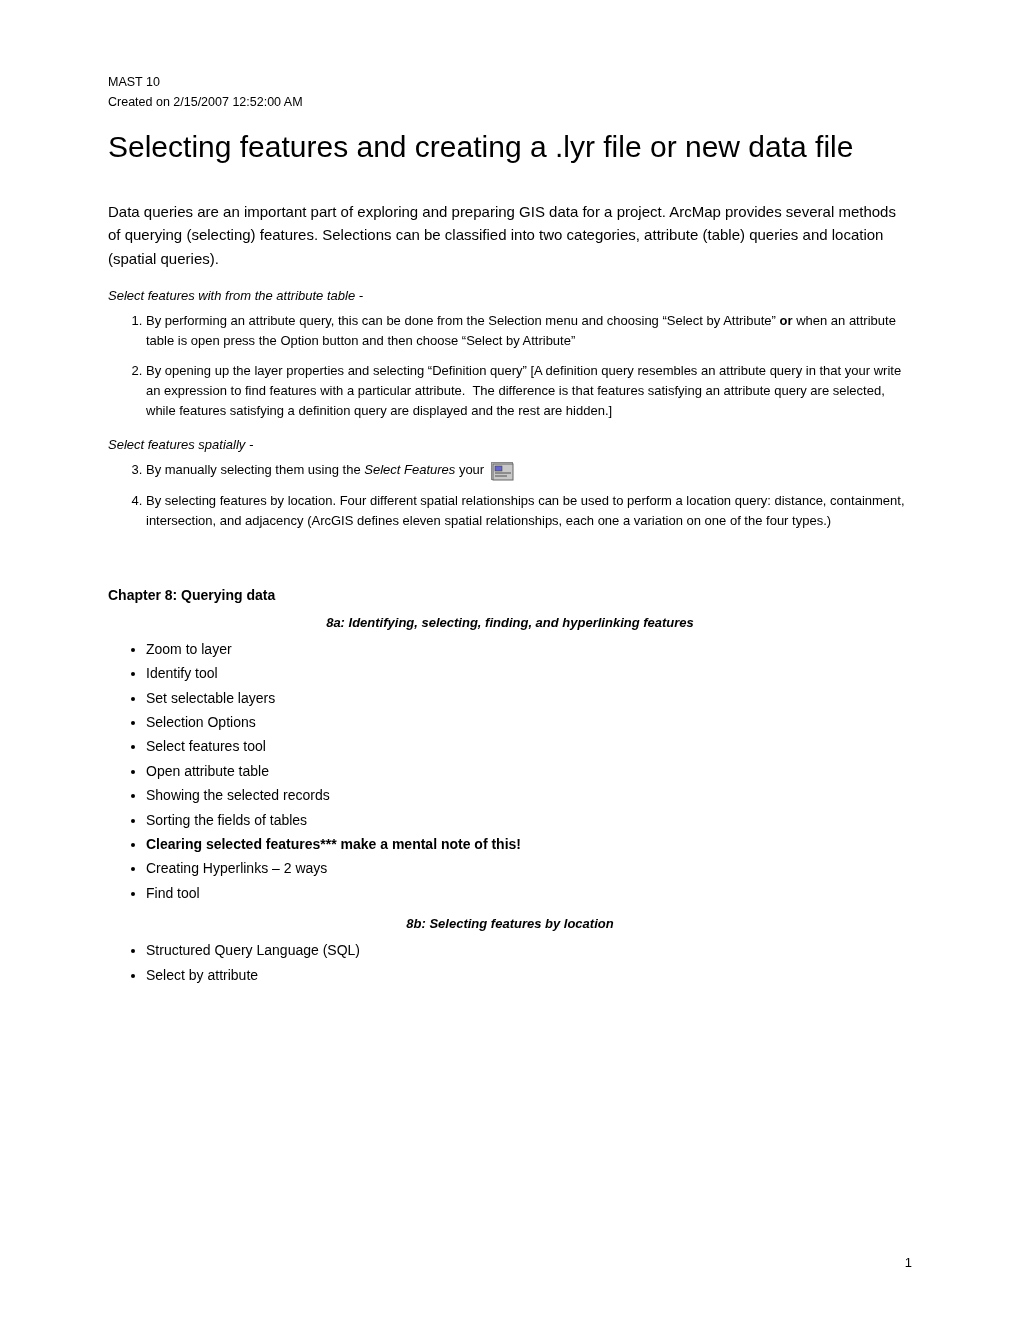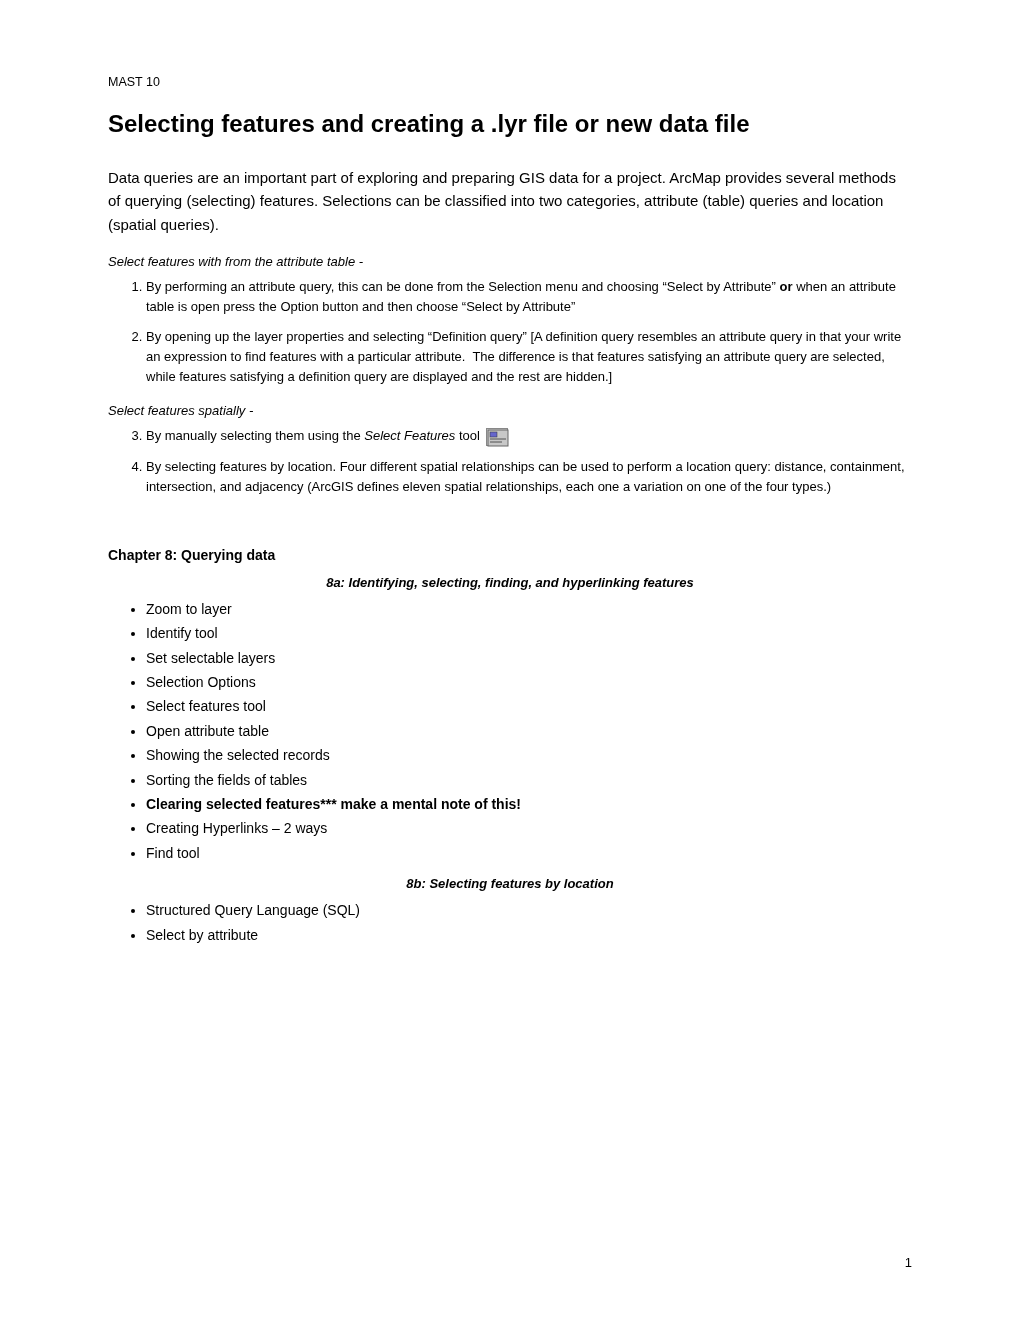--- a/index.html
+++ b/index.html
@@ -25,23 +25,23 @@
 
     .meta-info {
       font-family: Arial, sans-serif;
       font-size: 12.5px;
       margin-bottom: 18px;
       line-height: 1.6;
     }
 
     .page-title {
       font-family: Arial, sans-serif;
-      font-size: 24px;
-      font-weight: bold;
-      margin-bottom: 28px;
+      font-size: 30px;
+      font-weight: normal;
+      margin-bottom: 36px;
       border-bottom: none;
     }
 
     .body-text {
       font-family: Arial, sans-serif;
       font-size: 15px;
       line-height: 1.55;
       margin-bottom: 18px;
     }
 
@@ -74,21 +74,21 @@
       font-family: Arial, sans-serif;
       font-size: 14px;
       line-height: 1.6;
       margin-bottom: 2px;
     }
 
     .chapter-heading {
       font-family: Arial, sans-serif;
       font-size: 14px;
       font-weight: bold;
-      margin-top: 18px;
+      margin-top: 24px;
       margin-bottom: 12px;
     }
 
     .sub-heading-italic-bold {
       font-family: Liberation Sans, sans-serif;
       font-size: 13px;
       font-style: italic;
       font-weight: bold;
       text-align: center;
       margin-bottom: 8px;
@@ -130,20 +130,21 @@
       font-weight: bold;
     }
   </style>
 </head>
 <body>
 
 <div class="page">
 
   <div class="meta-info">
     <div>MAST 10</div>
+    <div>Created on 2/15/2007 12:52:00 AM</div>
   </div>
 
   <h1 class="page-title">Selecting features and creating a .lyr file or new data file</h1>
 
   <p class="body-text">Data queries are an important part of exploring and preparing GIS data for a project. ArcMap provides several methods of querying (selecting) features. Selections can be classified into two categories, attribute (table) queries and location (spatial queries).</p>
 
   <p class="section-italic">Select features with from the attribute table -</p>
 
   <ol>
     <li>
@@ -151,21 +152,21 @@
     </li>
     <li>
       <span>By opening up the layer properties and selecting “Definition query” [A definition query resembles an attribute query in that your write an expression to find features with a particular attribute.&nbsp; The difference is that features satisfying an attribute query are selected, while features satisfying a definition query are displayed and the rest are hidden.]</span>
     </li>
   </ol>
 
   <p class="section-italic">Select features spatially -</p>
 
   <ol start="3">
     <li>
-      <span>By manually selecting them using the </span><span class="italic-inline">Select Features</span><span> tool </span>
+      <span>By manually selecting them using the </span><span class="italic-inline">Select Features</span><span> your </span>
       <span class="select-features-icon">
         <svg width="22" height="18" viewBox="0 0 22 18">
           <rect x="1" y="1" width="20" height="16" fill="#c8c8c8" stroke="#666" stroke-width="1"></rect>
           <rect x="3" y="3" width="7" height="5" fill="#6666cc" stroke="#333" stroke-width="0.5"></rect>
           <line x1="3" y1="10" x2="19" y2="10" stroke="#333" stroke-width="0.8"></line>
           <line x1="3" y1="13" x2="15" y2="13" stroke="#333" stroke-width="0.8"></line>
         </svg>
       </span>
     </li>
     <li>

